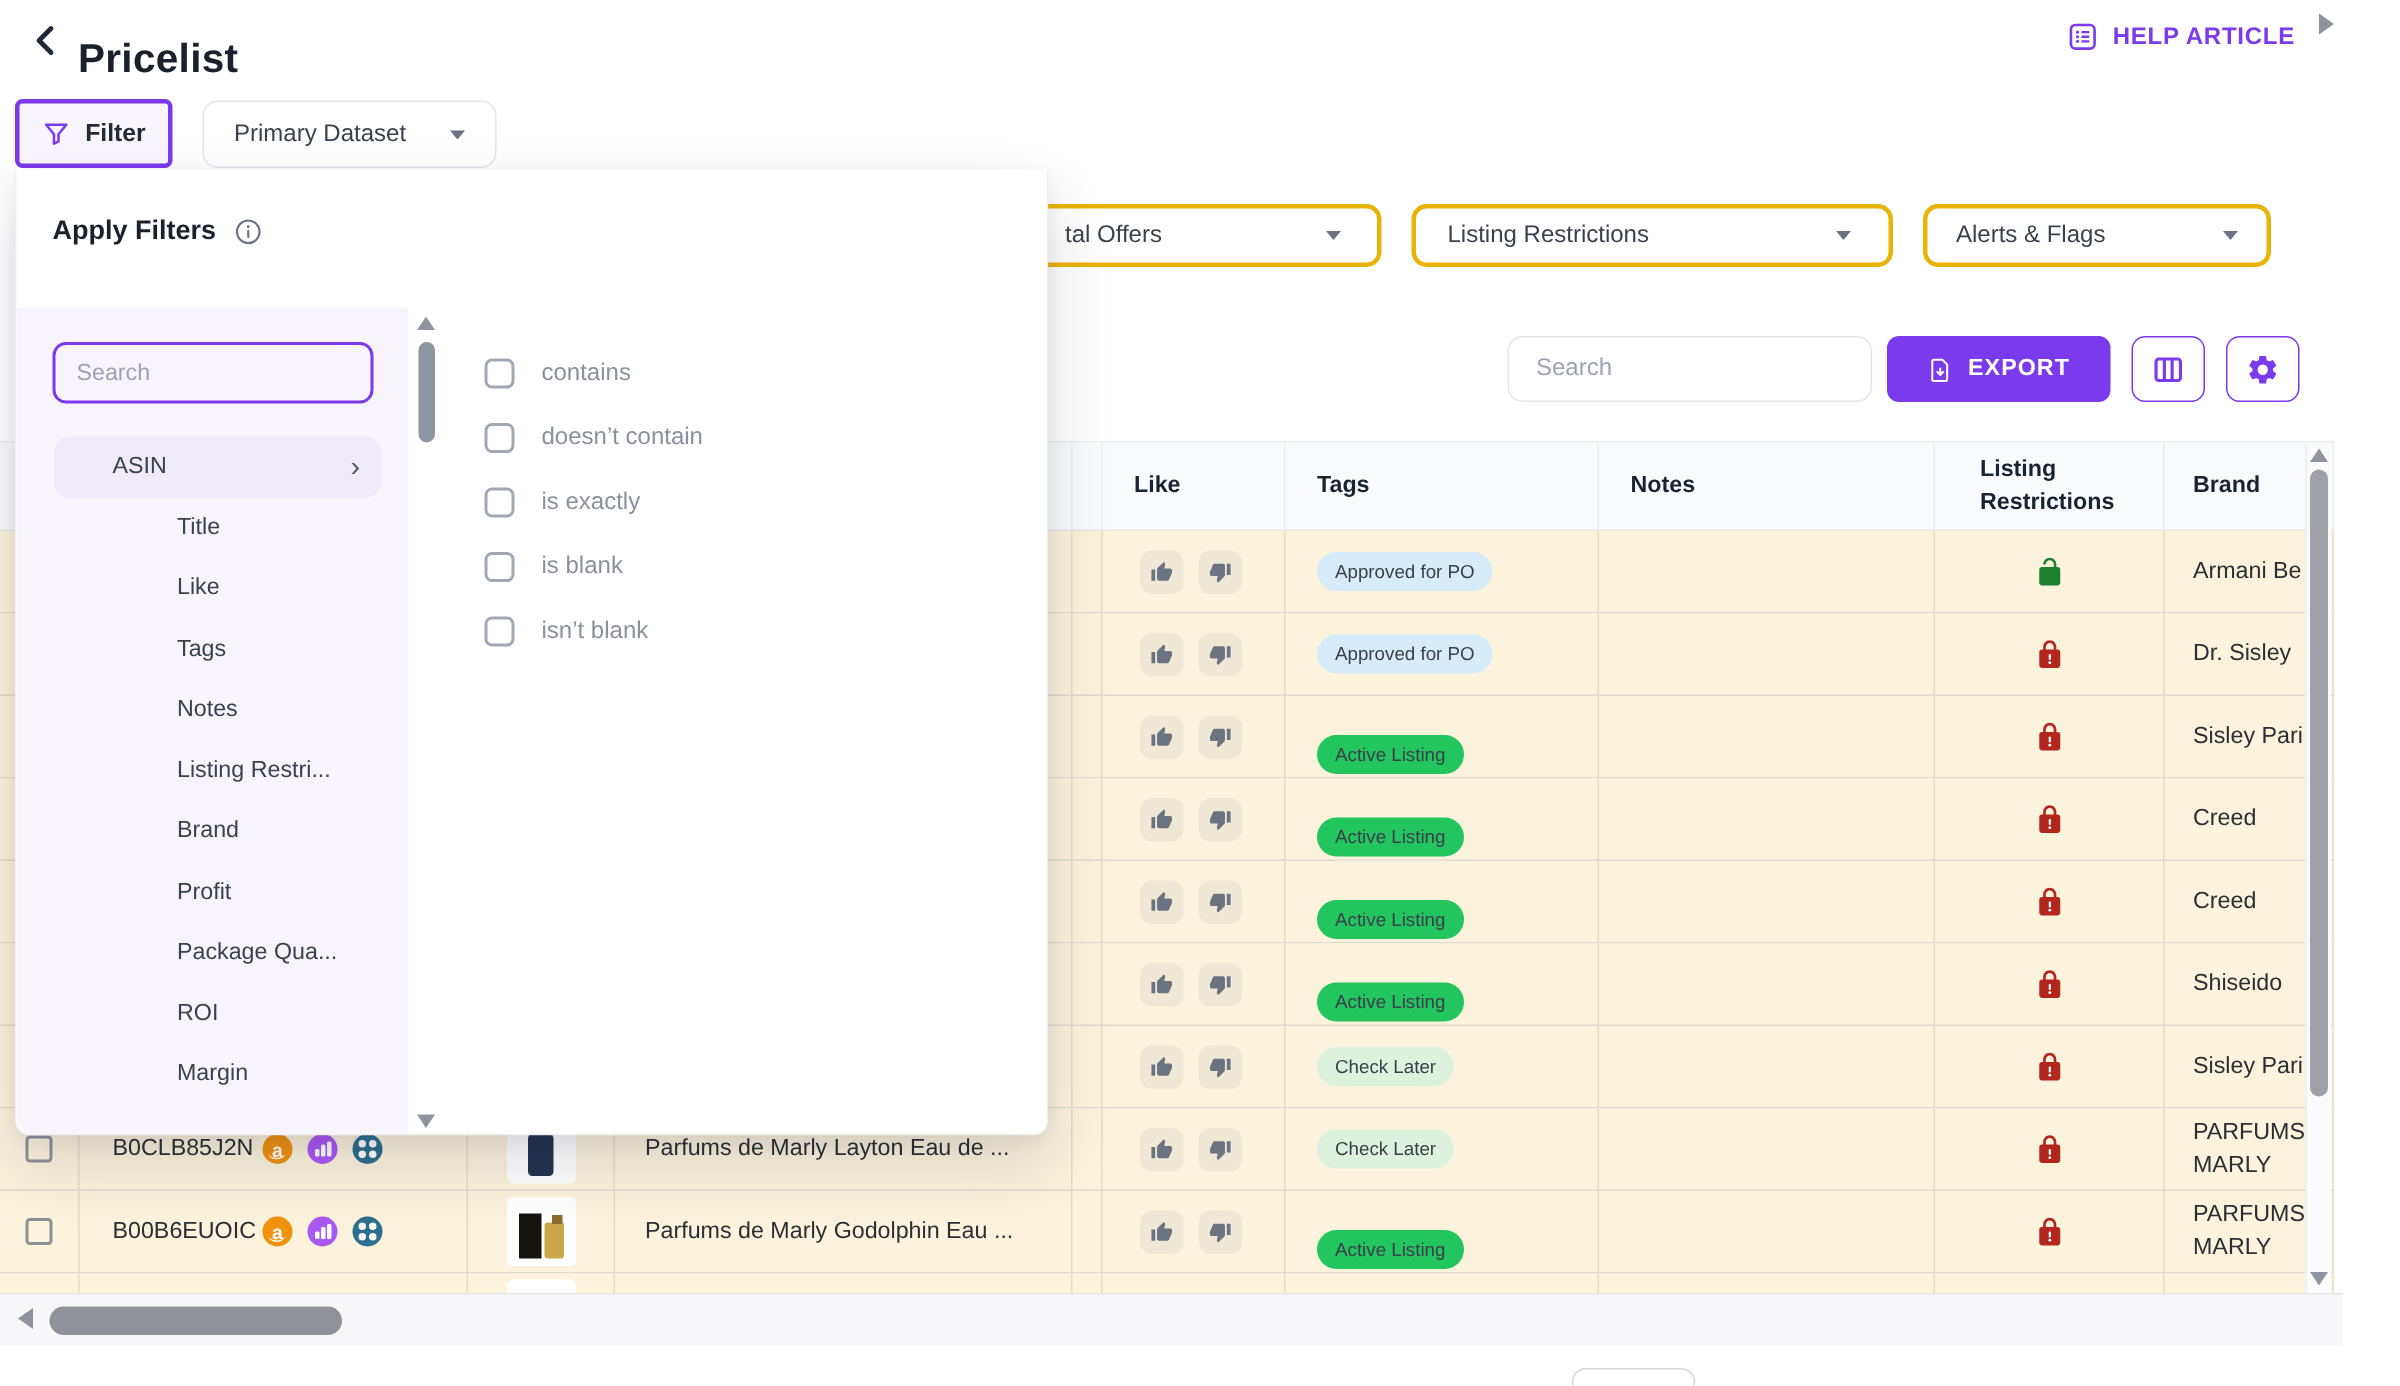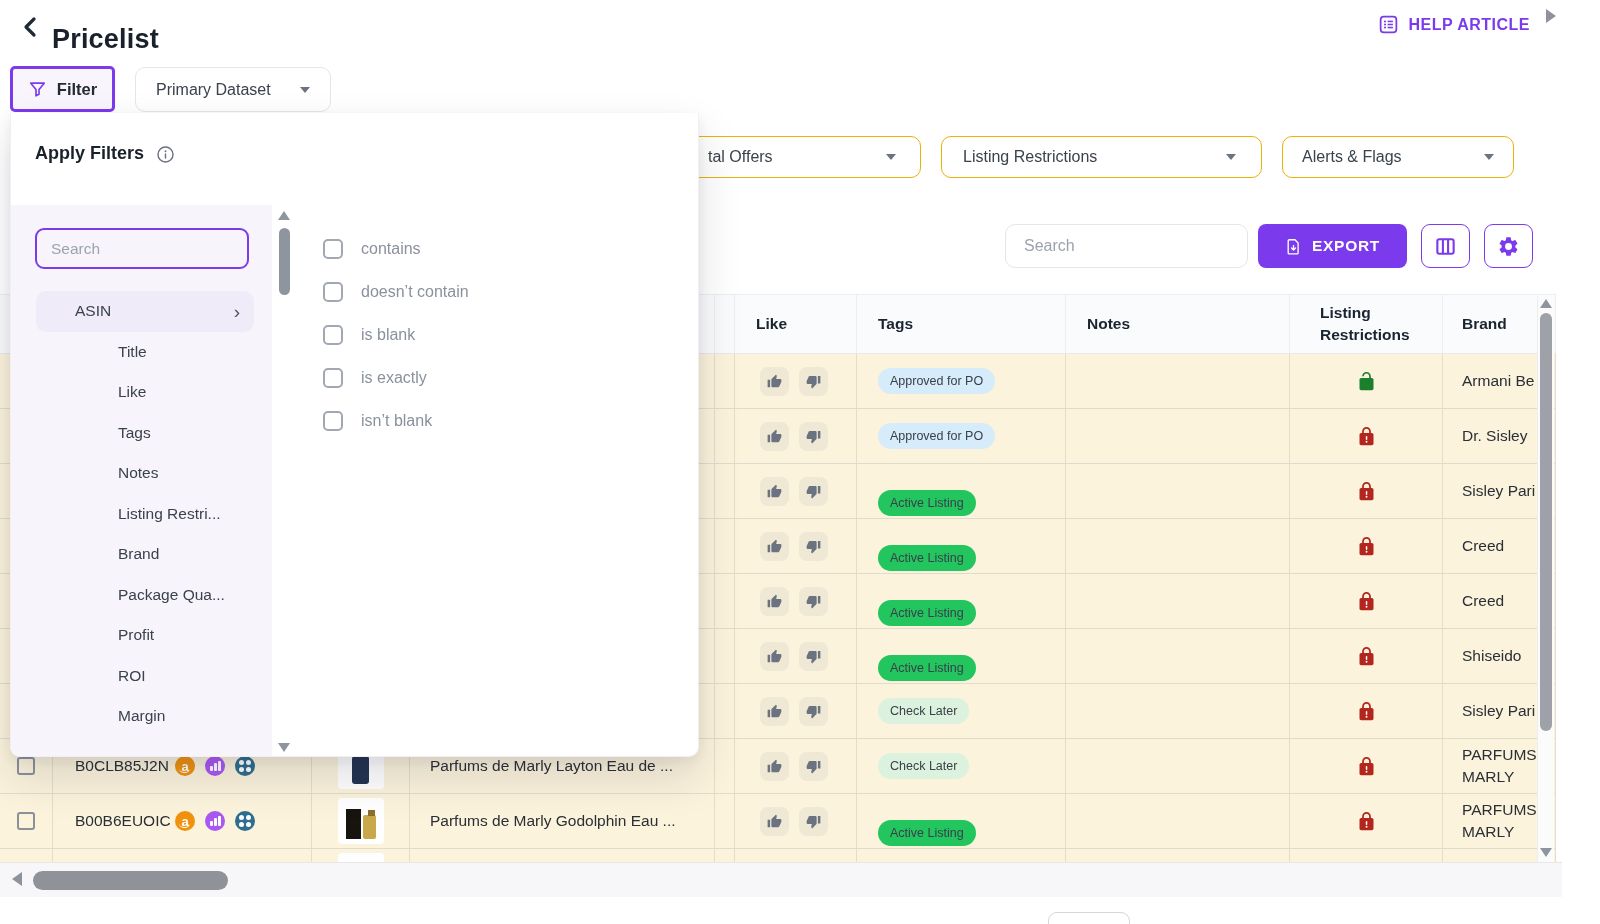--- a/index.html
+++ b/index.html
@@ -16,21 +16,21 @@
   .help-link { right:70px; top:14px; display:flex; align-items:center; gap:9px; color:#7C3AED; font-weight:700; font-size:16px; letter-spacing:.5px; cursor:pointer; }
 
   
   .filter-btn { left:10px; top:66px; width:105px; height:46px; background:#F8F5FD; border:3px solid #7C3AED; border-radius:5px; display:flex; align-items:center; justify-content:center; gap:10px; cursor:pointer; }
   .filter-btn span { font-size:16.5px; font-weight:600; color:#252B33; }
   .dataset-dd { left:135px; top:67px; width:196px; height:45px; background:#fff; border:1px solid #E3E6EB; border-radius:10px; display:flex; align-items:center; cursor:pointer; }
   .dataset-dd span { padding-left:20px; font-size:16px; color:#3A424C; flex:1; }
   .caret { width:0; height:0; border-left:5px solid transparent; border-right:5px solid transparent; border-top:6px solid #6B7280; margin-right:20px; }
 
   
-  .bar-dd { top:136px; height:42px; background:#fff; border:1px solid #eab308; border-radius:10px; display:flex; align-items:center; z-index:1; cursor:pointer; }
+  .bar-dd { top:136px; height:42px; background:#fff; border:3px solid #eab308; border-radius:10px; display:flex; align-items:center; z-index:1; cursor:pointer; }
   .bar-dd span { font-size:16px; color:#3A424C; flex:1; white-space:nowrap; overflow:hidden; }
   #dd-offers { left:660px; width:261px; } #dd-offers span { padding-left:47px; } #dd-offers .caret{ margin-right:24px; }
   #dd-restrictions { left:941px; width:321px; } #dd-restrictions span { padding-left:21px; } #dd-restrictions .caret{ margin-right:25px; }
   #dd-alerts { left:1282px; width:232px; } #dd-alerts span { padding-left:19px; } #dd-alerts .caret{ margin-right:19px; }
 
   
   .tbl-search { left:1005px; top:224px; width:243px; height:44px; border:1px solid #E3E6EB; border-radius:10px; padding-left:18px; font-size:16px; color:#3A424C; outline:none; font-family:inherit; }
   .tbl-search::placeholder { color:#9CA3AF; }
   .export-btn { left:1258px; top:224px; width:149px; height:44px; background:#7C3AED; border:none; border-radius:8px; color:#fff; font-weight:700; font-size:15.5px; letter-spacing:.7px; display:flex; align-items:center; justify-content:center; gap:10px; cursor:pointer; font-family:inherit; }
   .icon-btn { top:224px; width:49px; height:44px; background:#fff; border:1.5px solid #7C3AED; border-radius:9px; display:flex; align-items:center; justify-content:center; cursor:pointer; }
@@ -706,25 +706,25 @@
   </div>
         <div class="field">
     <span class="flabel">Listing Restri...</span>
 
   </div>
         <div class="field">
     <span class="flabel">Brand</span>
 
   </div>
         <div class="field">
+    <span class="flabel">Profit</span>
+
+  </div>
+        <div class="field">
     <span class="flabel">Package Qua...</span>
-
-  </div>
-        <div class="field">
-    <span class="flabel">Profit</span>
 
   </div>
         <div class="field">
     <span class="flabel">ROI</span>
 
   </div>
         <div class="field">
     <span class="flabel">Margin</span>
 
   </div>
@@ -739,25 +739,25 @@
       <label class="op">
     <span class="opbox"></span>
     <span class="oplabel">contains</span>
   </label>
       <label class="op">
     <span class="opbox"></span>
     <span class="oplabel">doesn’t contain</span>
   </label>
       <label class="op">
     <span class="opbox"></span>
-    <span class="oplabel">is blank</span>
+    <span class="oplabel">is exactly</span>
   </label>
       <label class="op">
     <span class="opbox"></span>
-    <span class="oplabel">is exactly</span>
+    <span class="oplabel">is blank</span>
   </label>
       <label class="op">
     <span class="opbox"></span>
     <span class="oplabel">isn’t blank</span>
   </label>
     </div>
 </div>
 
 <div class="abs vscroll">
   <i class="tri-up"></i>

